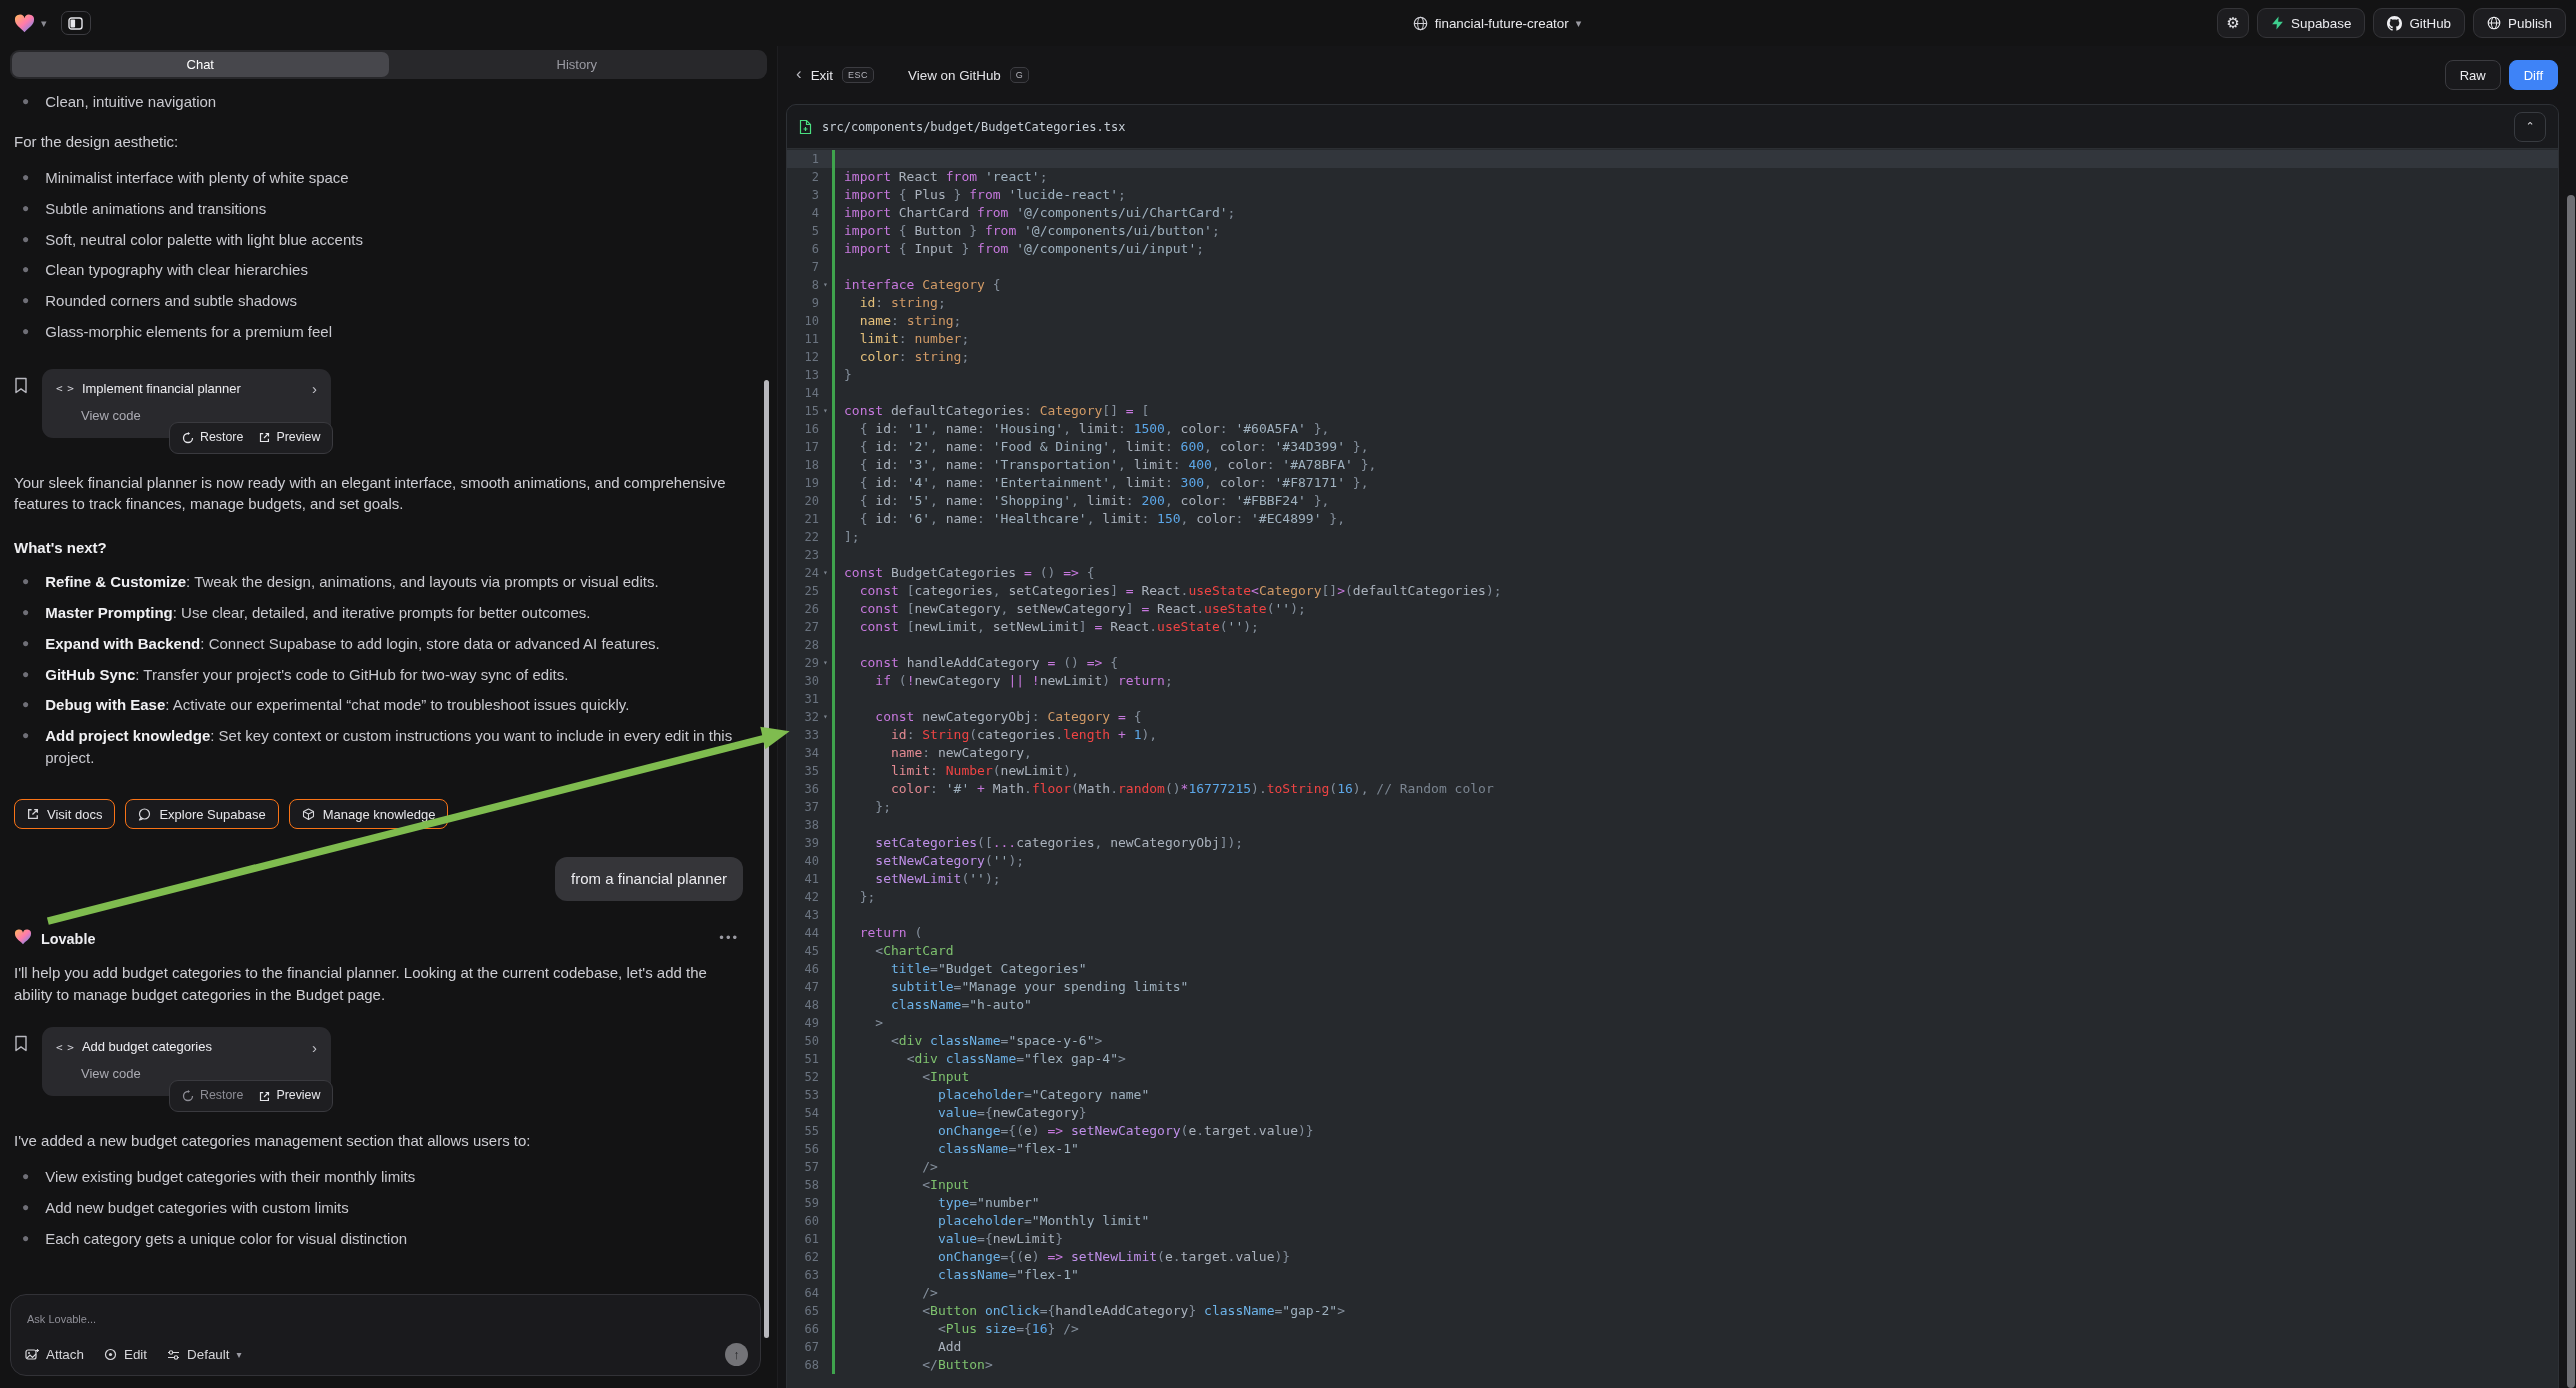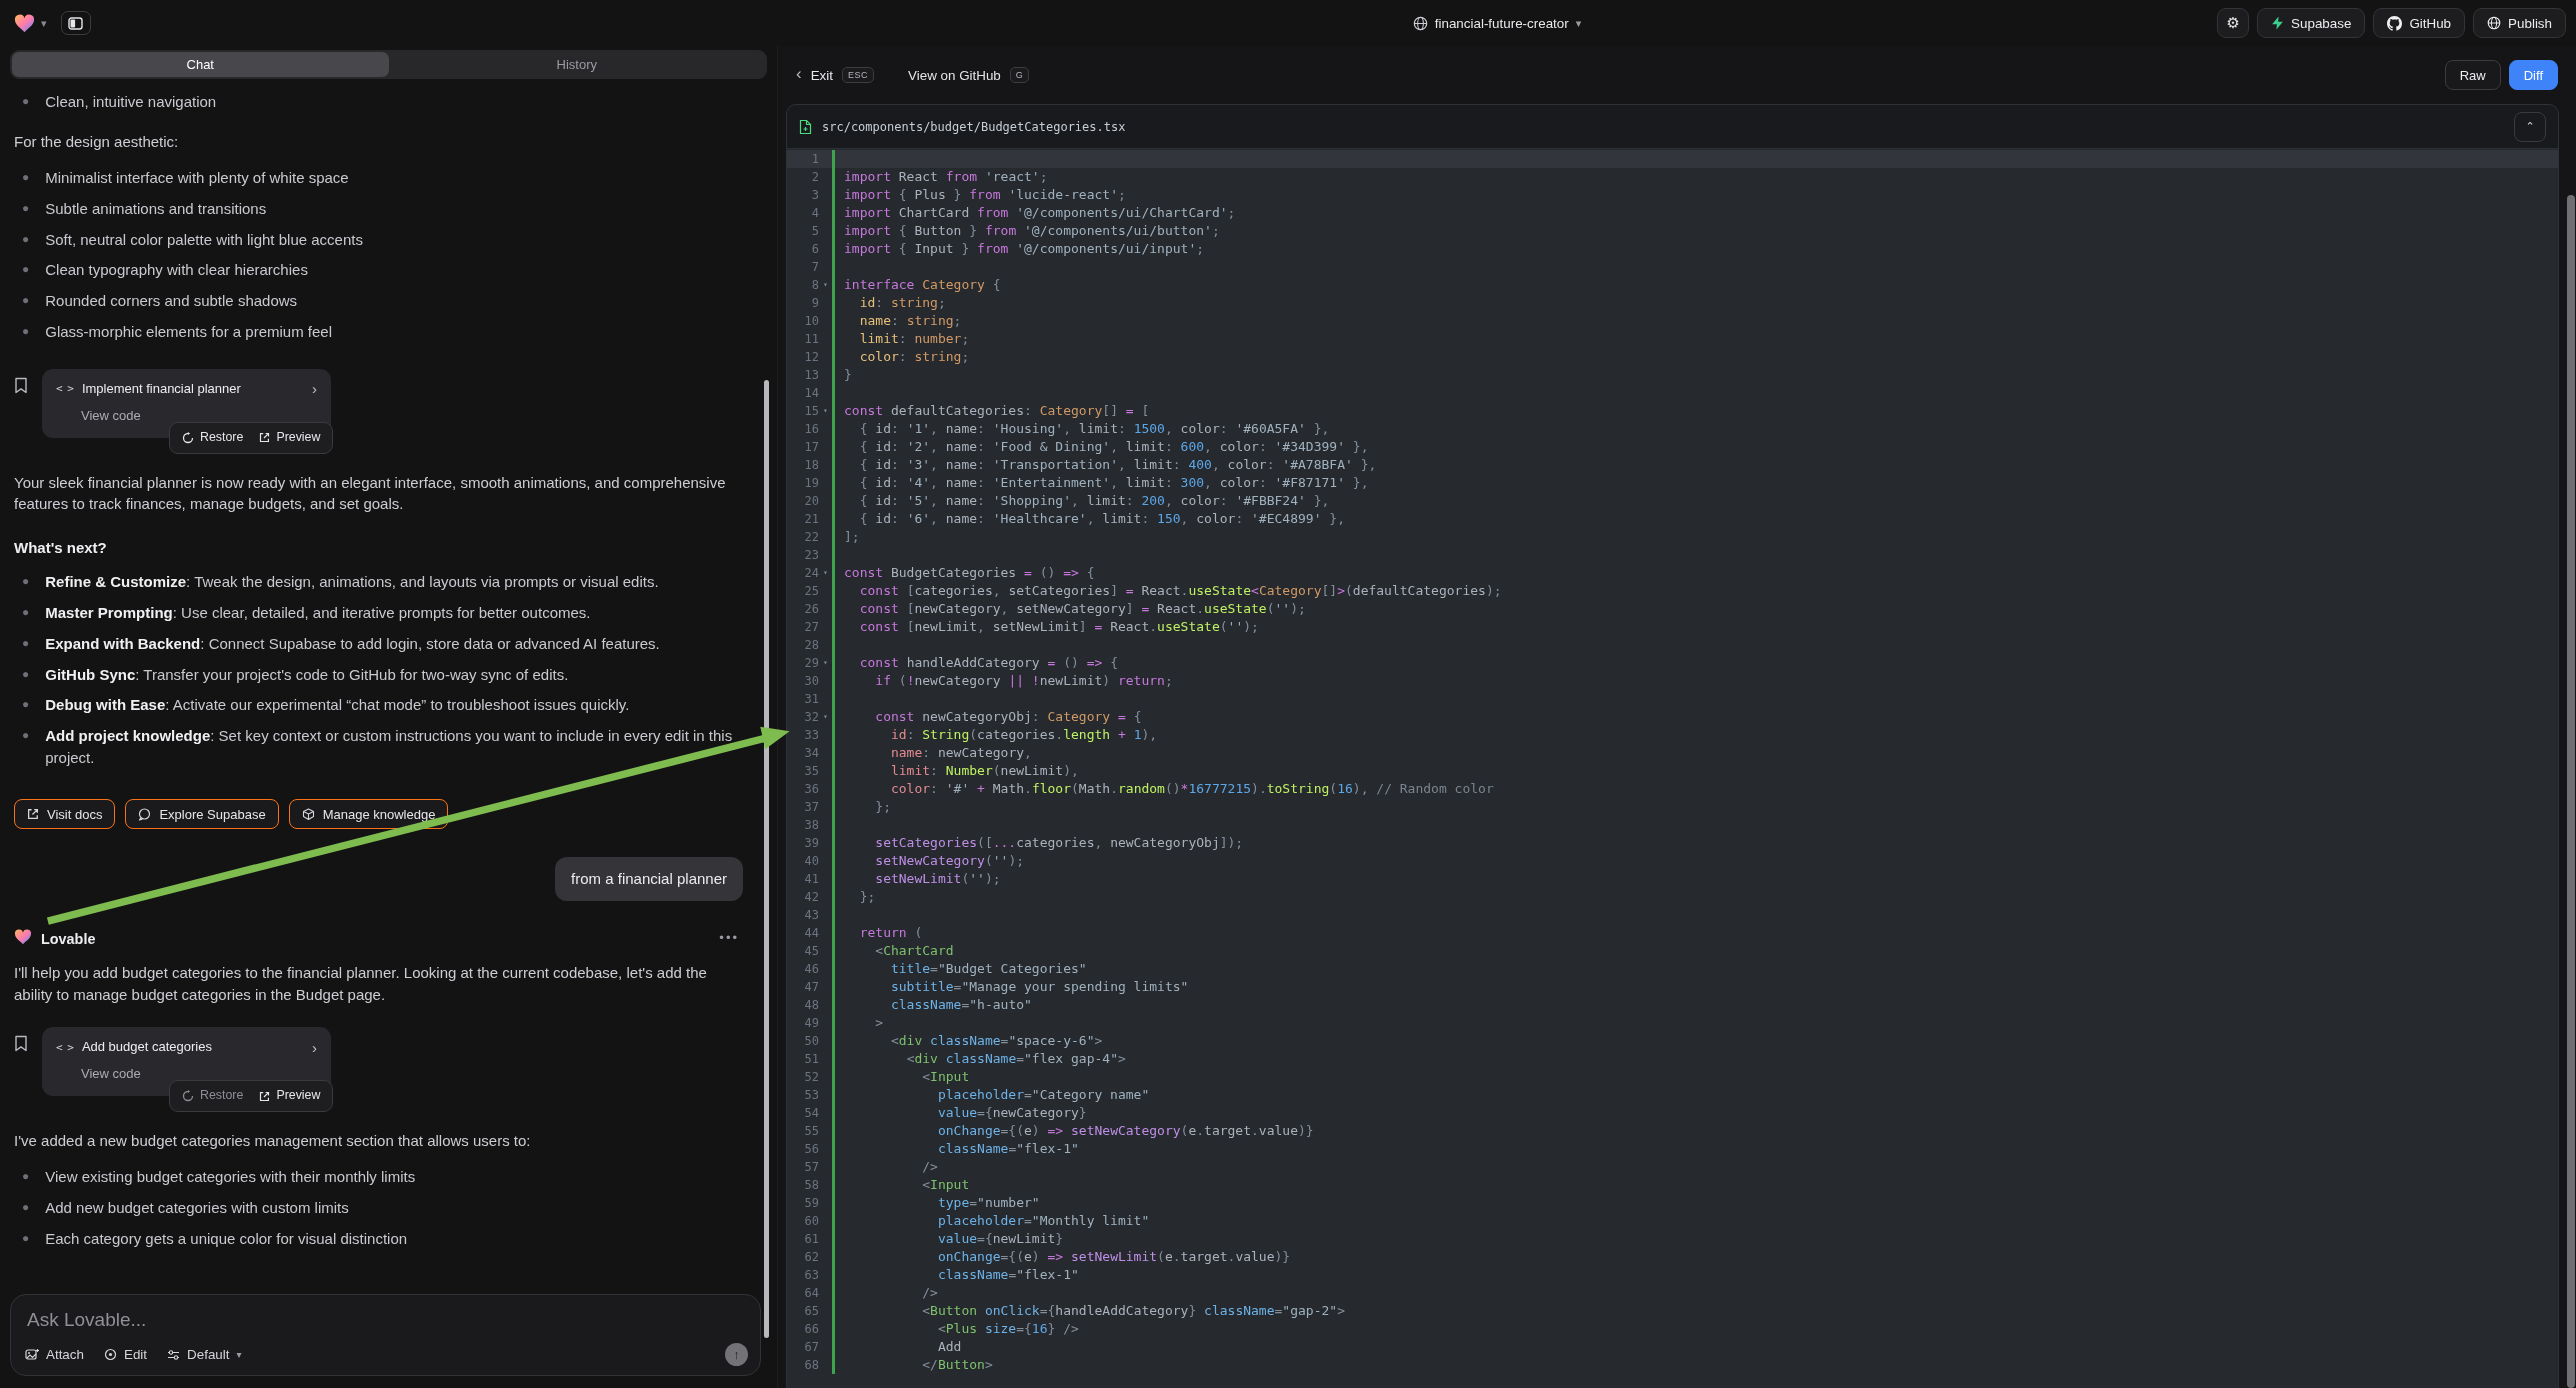--- a/index.html
+++ b/index.html
@@ -48,21 +48,21 @@
   .act-btn { display:flex; align-items:center; gap:8px; height:30px; padding:0 12px; border:1px solid #f97316; border-radius:8px; background:#1a1a1d; font-size:13px; color:#e6e6ea; }
 
   .bubble { background:#353539; border-radius:12px; padding:11px 16px; font-size:15px; color:#ececf0; width:fit-content; margin-left:auto; }
   .bubble.m1 { margin-top:28px; }
 
   .lov-row { display:flex; align-items:flex-start; gap:9px; margin:28px 4px 12px 0; }
   .lov-name { font-size:14.4px; color:#ededf1; font-weight:bold; }
   .lov-menu { margin-left:auto; color:#9a9aa2; letter-spacing:2px; font-size:13px; }
 
   .chat-input { position:absolute; left:10px; right:16px; bottom:12px; height:82px; background:#1a1a1d; border:1px solid #323237; border-radius:16px; padding:14px 14px 10px 16px; }
-  .ask-input { width:80%; background:transparent; border:none; outline:none; color:#8f8f97; font-size:19px; font-family:"Liberation Sans", sans-serif; }
+  .ask-input { width:80%; background:transparent; border:none; outline:none; color:#8f8f97; font-size:11px; font-family:"Liberation Sans", sans-serif; }
   .ask-input::placeholder { color:#8f8f97; }
   .input-row { position:absolute; left:14px; right:12px; bottom:9px; display:flex; align-items:center; gap:20px; font-size:13.4px; color:#d6d6da; }
   .in-item { display:flex; align-items:center; gap:7px; }
   .in-chev { color:#9a9aa2; font-size:10px; }
   .send-btn { margin-left:auto; width:23px; height:23px; border-radius:50%; background:#737377; display:flex; align-items:center; justify-content:center; color:#222225; font-size:13px; font-weight:bold; }
 
   .chat-sb { position:absolute; right:8px; top:334px; width:5px; height:958px; background:#d6d6da; border-radius:3px; opacity:.85; }
 
   
   .editor { position:absolute; top:46px; left:777px; right:0; bottom:0; background:#151517; border-left:1px solid #1e1e21; }
@@ -82,21 +82,21 @@
 
   .code-area { position:absolute; top:44px; left:0; right:0; bottom:0; background:#26292d; font-family:"DejaVu Sans Mono", monospace; font-size:13px; padding-top:1px; }
   .code-line { display:flex; height:18px; line-height:18px; white-space:pre; }
   .code-line.hl { background:#32363c; }
   .ln { width:32px; text-align:right; color:#6b7480; font-size:12px; flex:none; }
   .caret { width:13px; text-align:center; color:#7d8590; font-size:8px; flex:none; }
   .gbar { width:3px; background:#3fa34d; flex:none; margin-right:9px; }
   .ct { flex:1; overflow:hidden; }
   .tk-k{color:#c678dd} .tk-o{color:#c678dd} .tk-F{color:#bf8fe8}
   .tk-t{color:#d19a66} .tk-i{color:#e5c07b} .tk-r{color:#e38a92}
-  .tk-f{color:#bef264} .tk-a{color:#6db3e8} .tk-n{color:#5ca7e8}
+  .tk-f{color:#ef4444} .tk-a{color:#6db3e8} .tk-n{color:#5ca7e8}
   .tk-g{color:#7ec16e} .tk-s{color:#9fb1bf} .tk-p{color:#848f9c}
   .tk-d{color:#aab2bd} .tk-c{color:#7a8490}
 
   .page-sb { position:absolute; right:1px; top:149px; width:8px; bottom:0; background:#6f6f74; border-radius:4px; }
 
   .arrow-overlay { position:absolute; inset:0; z-index:60; pointer-events:none; }
   svg.ic { display:block; }
 </style>
 </head>
 <body>

